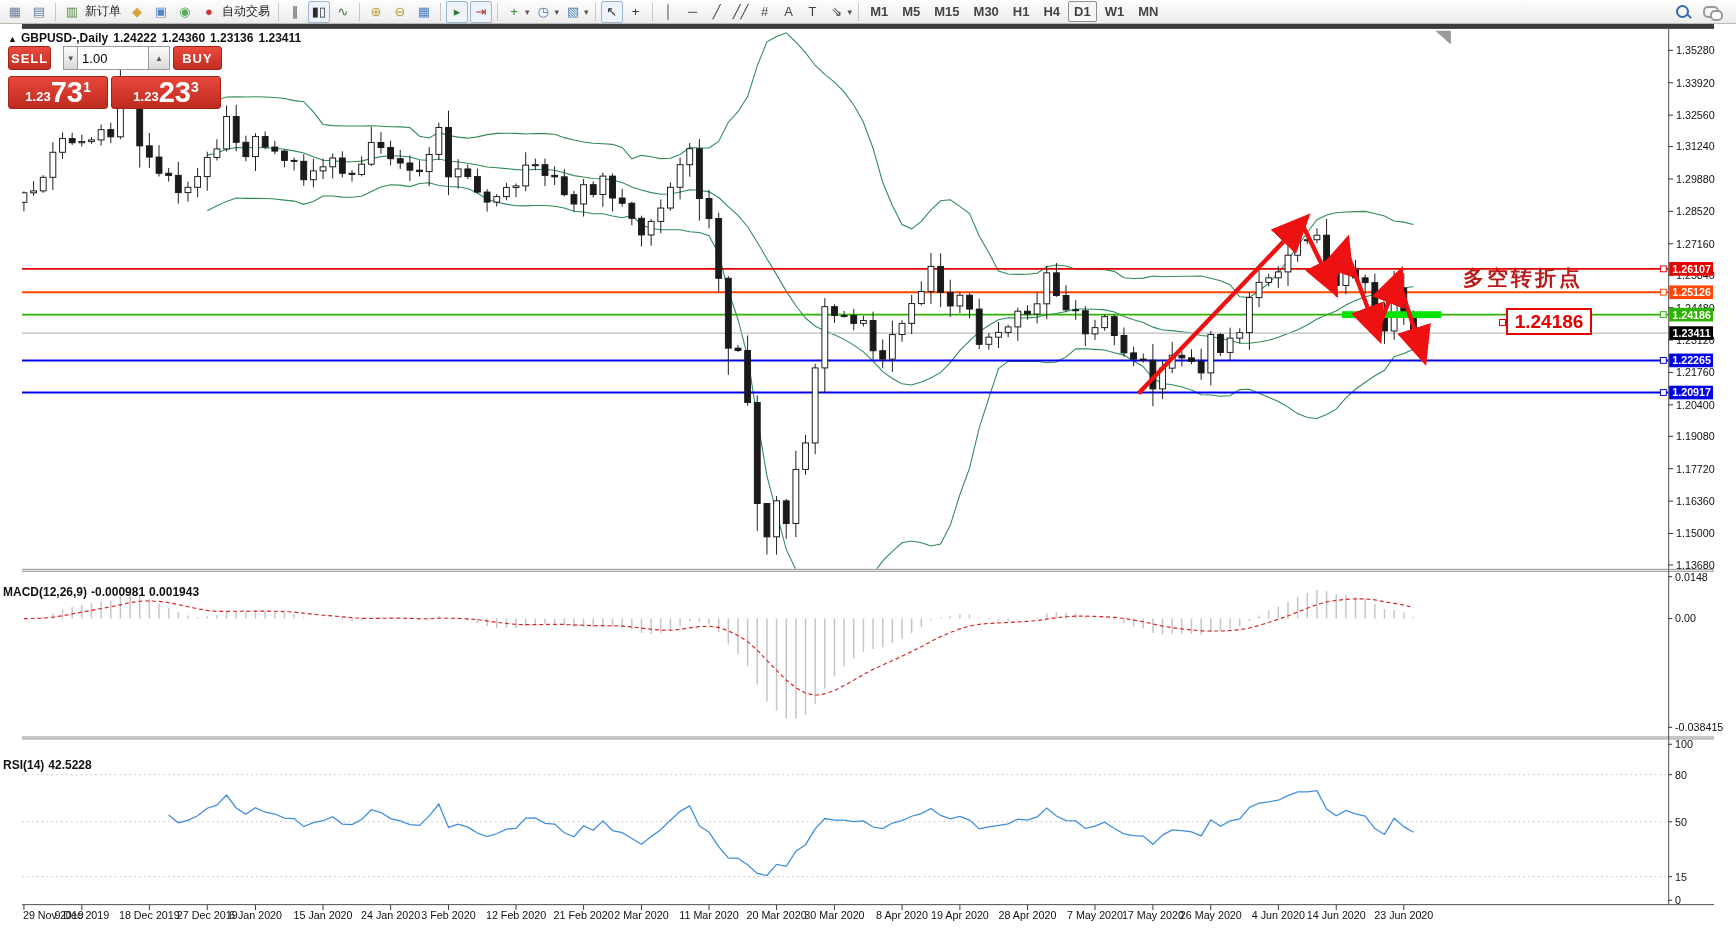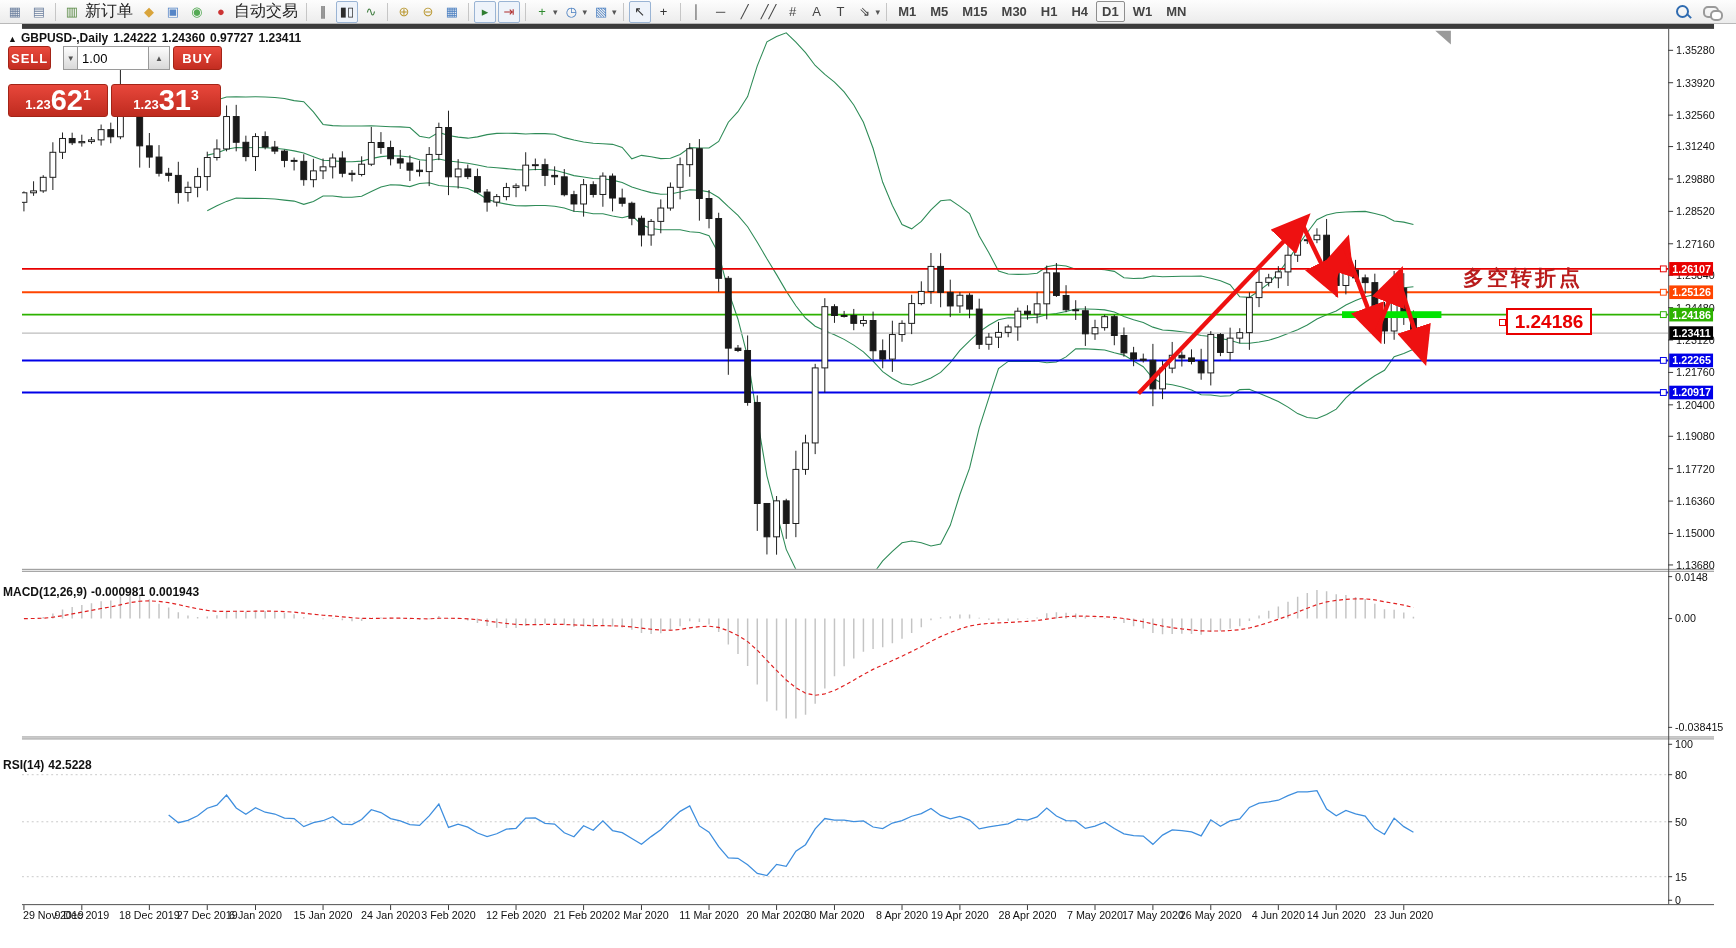--- a/index.html
+++ b/index.html
@@ -4,21 +4,21 @@
 <style>
   html,body{margin:0;padding:0;background:#fff;width:1736px;height:948px;overflow:hidden;
     font-family:"Liberation Sans",sans-serif;-webkit-font-smoothing:antialiased;}
   
   #toolbar{position:absolute;left:0;top:0;width:1736px;height:24px;z-index:30;
     background:linear-gradient(#fdfdfd,#ececec);border-bottom:1px solid #b9b9b9;
     display:flex;align-items:center;padding-left:3px;box-sizing:border-box;}
   .tb-icon{display:inline-block;min-width:20px;height:20px;line-height:19px;text-align:center;
     font-size:13px;border:1px solid transparent;border-radius:2px;margin:0 1px;cursor:default;}
   .tb-icon.active{background:#eef3fa;border:1px solid #9ab4d4;}
-  .tb-label{font-size:16px;color:#222;margin:0 4px 0 1px;}
+  .tb-label{font-size:12px;color:#222;margin:0 4px 0 1px;}
   .tb-caret{font-size:9px;color:#555;margin:0 2px 0 -1px;}
   .tb-sep{width:1px;height:18px;background:#c6c6c6;margin:0 4px;}
   .tb-tf{font-size:13px;font-weight:bold;color:#444;padding:2px 5px;border:1px solid transparent;
     border-radius:2px;margin:0 1px;}
   .tb-tf.active{background:#f6f6f6;border:1px solid #8e8e8e;}
   #tb-right{margin-left:auto;display:flex;align-items:center;margin-right:10px;}
   .css-search{position:relative;width:18px;height:18px;margin:0 6px;}
   .css-search::before{content:"";position:absolute;left:2px;top:2px;width:9px;height:9px;
     border:2px solid #2f6bb0;border-radius:50%;}
   .css-search::after{content:"";position:absolute;left:12px;top:12px;width:6px;height:2px;
@@ -36,21 +36,21 @@
   .tp-row1{display:flex;height:24px;}
   .tp-btn{background:linear-gradient(#ea4a3d,#c32d21);border:1px solid #a32417;border-radius:3px;
     color:#fff;font-size:13px;font-weight:bold;letter-spacing:1px;padding:0;}
   .tp-sell{width:44px;margin-right:12px;}
   .tp-buy{width:50px;margin-left:3px;}
   .tp-spin{width:15px;background:linear-gradient(#fdfdfd,#d9d9d9);border:1px solid #9a9a9a;
     color:#555;font-size:8px;padding:0;}
   .tp-spin.up{width:22px;}
   .tp-vol{width:70px;border:1px solid #9a9a9a;border-left:none;border-right:none;
     font-size:13px;padding:0 4px;box-sizing:border-box;font-family:"Liberation Sans",sans-serif;}
-  .tp-row2{display:flex;margin-top:14px;height:33px;}
+  .tp-row2{display:flex;margin-top:6px;height:33px;}
   .tp-price{background:linear-gradient(#e8473b,#bf2b1f);border:1px solid #a32417;border-radius:3px;
     color:#fff;display:flex;align-items:flex-end;justify-content:center;padding-bottom:1px;box-sizing:border-box;}
   .tp-price-sell{width:100px;margin-right:3px;}
   .tp-price-buy{width:110px;}
   .tp-base{font-size:13px;font-weight:bold;margin-bottom:3px;}
   .tp-big{font-size:29px;font-weight:bold;line-height:29px;}
   .tp-sup{font-size:14px;font-weight:bold;align-self:flex-start;margin-top:2px;}
   #macd-label,#rsi-label{position:absolute;left:3px;z-index:20;font-size:12px;font-weight:bold;color:#111;}
   #macd-label{top:585px;}
   #rsi-label{top:758px;}
@@ -719,40 +719,40 @@
     <text x="1219.7" y="942" font-size="11" fill="#111" text-anchor="middle">26 May 2020</text>
     <line x1="1289" y1="928" x2="1289" y2="933" stroke="#333"></line>
     <text x="1289" y="942" font-size="11" fill="#111" text-anchor="middle">4 Jun 2020</text>
     <line x1="1348.4" y1="928" x2="1348.4" y2="933" stroke="#333"></line>
     <text x="1348.4" y="942" font-size="11" fill="#111" text-anchor="middle">14 Jun 2020</text>
     <line x1="1417.7" y1="928" x2="1417.7" y2="933" stroke="#333"></line>
     <text x="1417.7" y="942" font-size="11" fill="#111" text-anchor="middle">23 Jun 2020</text>
   </svg>
 
 <div id="symbol-line">
-  <span class="tri">▲</span><span>GBPUSD-,Daily</span><span>1.24222</span><span>1.24360</span><span>0.97727</span><span>1.23411</span>
+  <span class="tri">▲</span><span>GBPUSD-,Daily</span><span>1.24222</span><span>1.24360</span><span>1.23136</span><span>1.23411</span>
 </div>
 
 <div id="trade-panel">
   <div class="tp-row1">
     <button class="tp-btn tp-sell">SELL</button>
     <button class="tp-spin">▼</button>
     <input class="tp-vol" value="1.00" style="">
     <button class="tp-spin up">▲</button>
     <button class="tp-btn tp-buy">BUY</button>
   </div>
   <div class="tp-row2">
     <div class="tp-price tp-price-sell">
       <span class="tp-base">1.23</span>
-      <span class="tp-big">62</span>
+      <span class="tp-big">73</span>
       <span class="tp-sup">1</span>
     </div>
     <div class="tp-price tp-price-buy">
       <span class="tp-base">1.23</span>
-      <span class="tp-big">31</span>
+      <span class="tp-big">23</span>
       <span class="tp-sup">3</span>
     </div>
   </div>
 </div>
 
 <div id="macd-label">
   <span>MACD(12,26,9)</span><span>-0.000981</span><span>0.001943</span>
 </div>
 <div id="rsi-label">
   <span>RSI(14)</span><span>42.5228</span>

